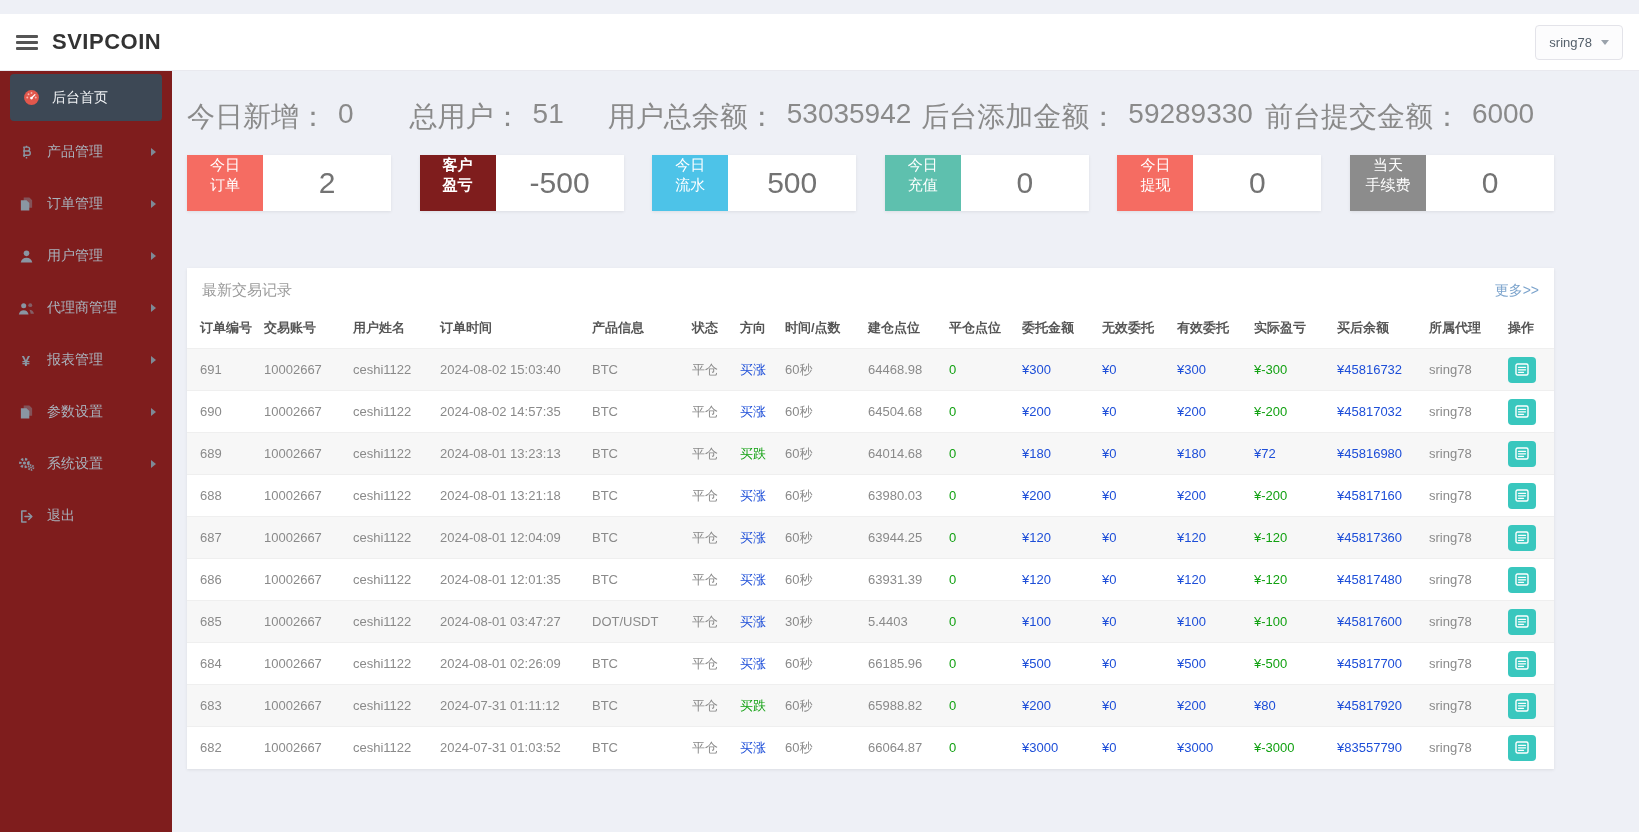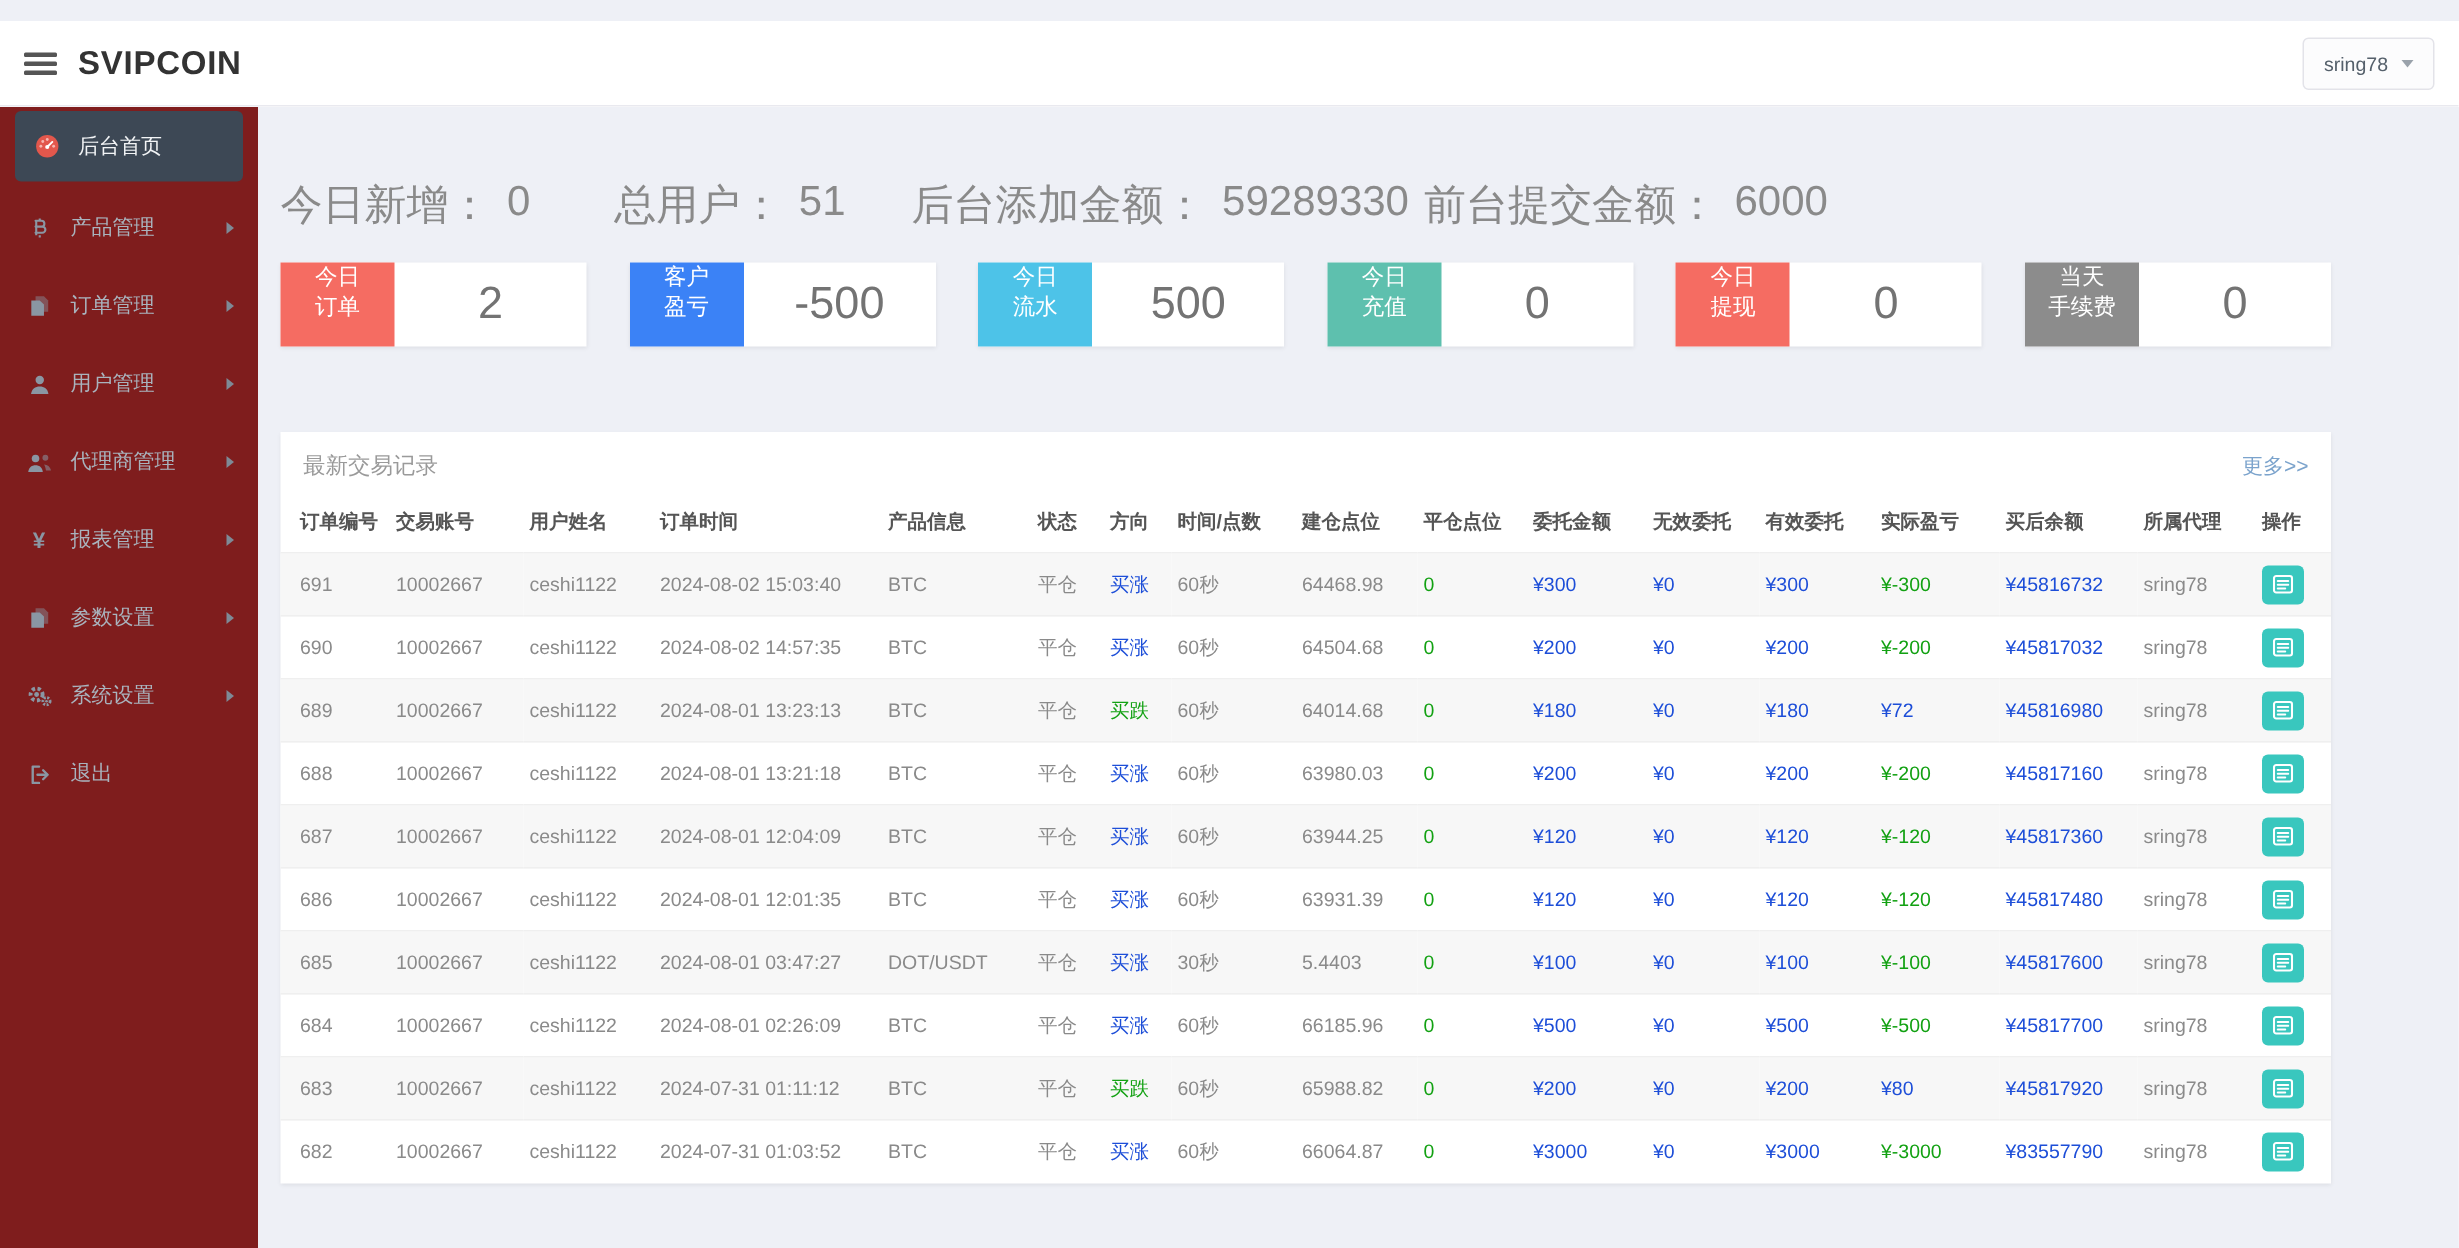--- a/index.html
+++ b/index.html
@@ -26,21 +26,21 @@
     align-items:center; color:#8a96a3; font-size:15px; font-weight:bold; }
   .side-item.active { height:47px; margin:0 10px 5px 10px; background:#3d4855; border-radius:4px;
     padding:0 11px; color:#f2f4f6; }
   .side-item .arrow { margin-left:auto; width:0; height:0; border-top:4px solid transparent;
     border-bottom:4px solid transparent; border-left:5px solid #7e8a96; }
   .side-item svg { display:block; }
 
   
   .main { flex:1; padding:0 85px 0 15px; overflow:hidden; }
   .stats { display:flex; align-items:baseline; margin-top:41px; color:#8a8a8a; font-size:28px; white-space:nowrap; }
-  .stat { display:flex; gap:11px;margin-top:20px; }
+  .stat { display:flex; gap:11px; }
   .stat:nth-child(1){ margin-right:56px; }
   .stat:nth-child(2){ margin-right:44px; }
   .stat:nth-child(3){ margin-right:10px; }
   .stat:nth-child(4){ margin-right:12px; }
 
   .cards { display:flex; justify-content:space-between; margin-top:19px; }
   .card { width:204px; height:56px; display:flex; background:#fff; box-shadow:0 1px 3px rgba(0,0,0,.08); }
   .card-badge { width:76px; color:#fff; font-size:15px; display:flex; flex-direction:column;
     align-items:center; justify-content:flex-start; line-height:1.3; text-align:center; }
   .card-value { flex:1; display:flex; align-items:center; justify-content:center;
@@ -186,38 +186,42 @@
     <div class="stats" id="stats">
         <div class="stat">
           <span>今日新增：</span>
           <span>0</span>
         </div>
         <div class="stat">
           <span>总用户：</span>
           <span>51</span>
         </div>
         <div class="stat">
+          <span>用户总余额：</span>
+          <span>53035942</span>
+        </div>
+        <div class="stat">
           <span>后台添加金额：</span>
           <span>59289330</span>
         </div>
         <div class="stat">
           <span>前台提交金额：</span>
           <span>6000</span>
         </div>
       </div>
     <div class="cards" id="cards">
         <div class="card">
           <div class="card-badge" style="background: rgb(245, 108, 98);">
             <span>今日</span>
             <span>订单</span>
           </div>
           <div class="card-value">2</div>
         </div>
         <div class="card">
-          <div class="card-badge" style="background: #3b82f6;">
+          <div class="card-badge" style="background: #7f1d1d; font-weight: bold;">
             <span>客户</span>
             <span>盈亏</span>
           </div>
           <div class="card-value">-500</div>
         </div>
         <div class="card">
           <div class="card-badge" style="background: rgb(77, 195, 232);">
             <span>今日</span>
             <span>流水</span>
           </div>

